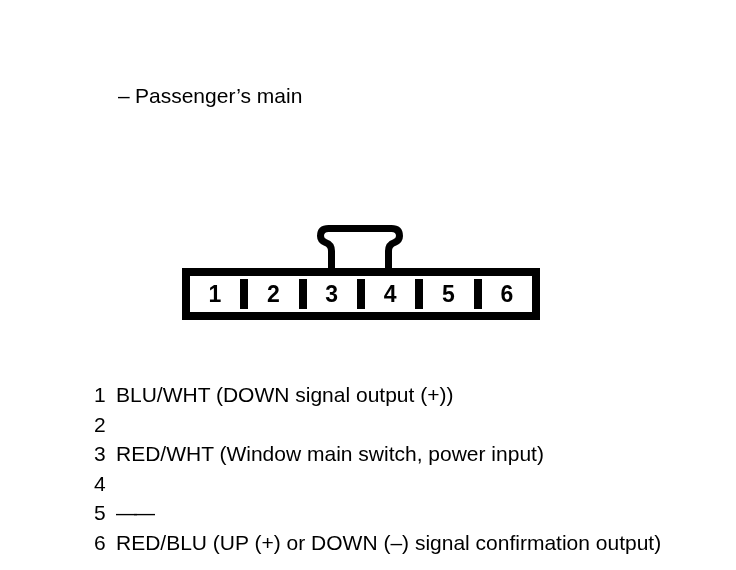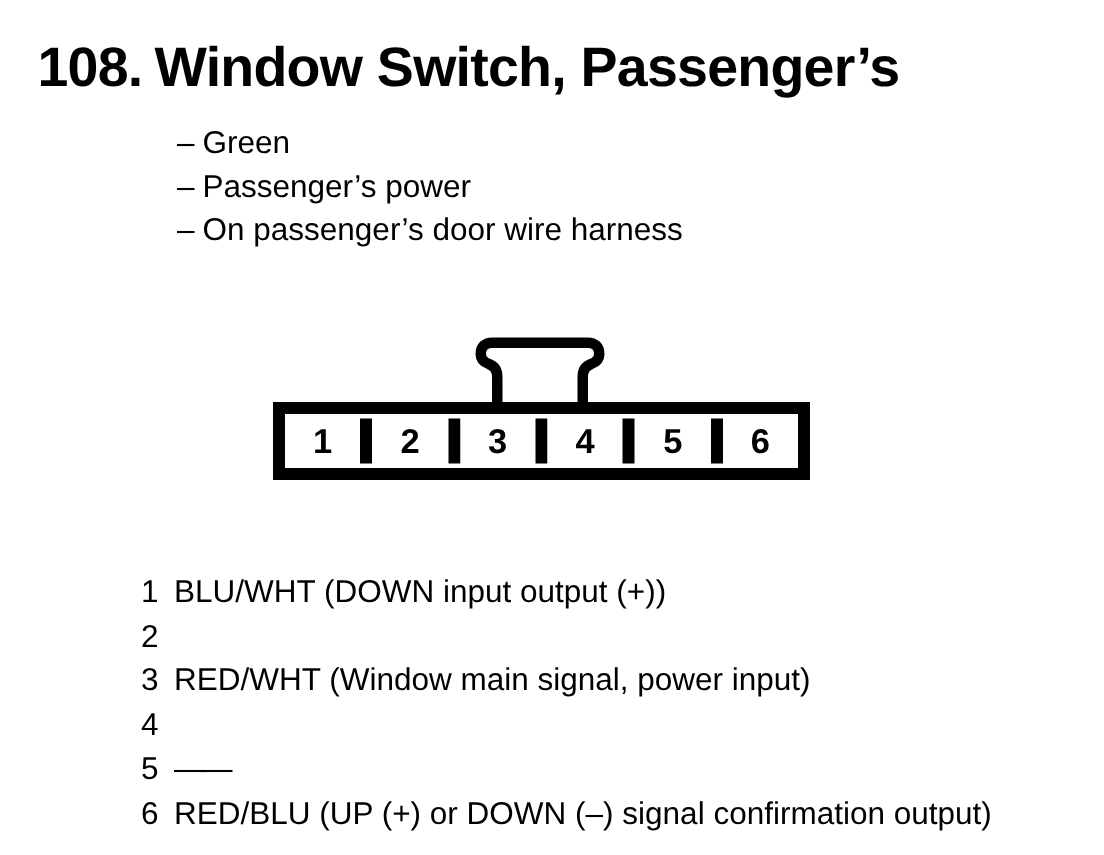--- a/index.html
+++ b/index.html
@@ -91,29 +91,23 @@
   }
   .pin-row { display: flex; }
   .pin-no { display: inline-block; width: 22px; flex: 0 0 22px; }
   .dash-desc { letter-spacing: -3px; }
 </style>
 </head>
 <body>
 
 <div class="page">
 
-  <div class="title-row">
-    <span class="item-no">108.</span>
-    <span class="title-text">Window Switch, Passenger’s</span>
-  </div>
 
   <ul class="bullets">
-    <li><span class="bullet-dash">–</span><span>Green</span></li>
-    <li><span class="bullet-dash">–</span><span>Passenger’s power</span></li>
-    <li><span class="bullet-dash">–</span><span>On passenger’s door wire harness</span></li>
+    <li><span class="bullet-dash">–</span><span>Passenger’s main</span></li>
   </ul>
 
   <div class="diagram">
     <svg class="lock-tab" viewBox="0 0 100 50" xmlns="http://www.w3.org/2000/svg" aria-hidden="true">
       <path d="M21.5 47 V30 Q21.5 23.5 15.5 21.5 Q10.5 19.5 10.5 15 Q10.5 7.5 18.5 7.5 H81.5 Q89.5 7.5 89.5 15 Q89.5 19.5 84.5 21.5 Q78.5 23.5 78.5 30 V47" fill="#ffffff" stroke="#000000" stroke-width="7" stroke-linejoin="round" stroke-linecap="butt"></path>
     </svg>
     <div class="connector-body">
       <div class="pin-cell">
           <span>1</span>
         </div>
@@ -136,28 +130,28 @@
       <div class="cell-divider"></div>
       <div class="pin-cell">
           <span>6</span>
         </div>
     </div>
   </div>
 
   <ol class="pin-list">
     <li class="pin-row">
       <span class="pin-no">1</span>
-      <span class="pin-desc">BLU/WHT (DOWN input output (+))</span>
+      <span class="pin-desc">BLU/WHT (DOWN signal output (+))</span>
     </li>
     <li class="pin-row">
       <span class="pin-no">2</span>
     </li>
     <li class="pin-row">
       <span class="pin-no">3</span>
-      <span class="pin-desc">RED/WHT (Window main signal, power input)</span>
+      <span class="pin-desc">RED/WHT (Window main switch, power input)</span>
     </li>
     <li class="pin-row">
       <span class="pin-no">4</span>
     </li>
     <li class="pin-row">
       <span class="pin-no">5</span>
       <span class="pin-desc dash-desc">——</span>
     </li>
     <li class="pin-row">
       <span class="pin-no">6</span>

